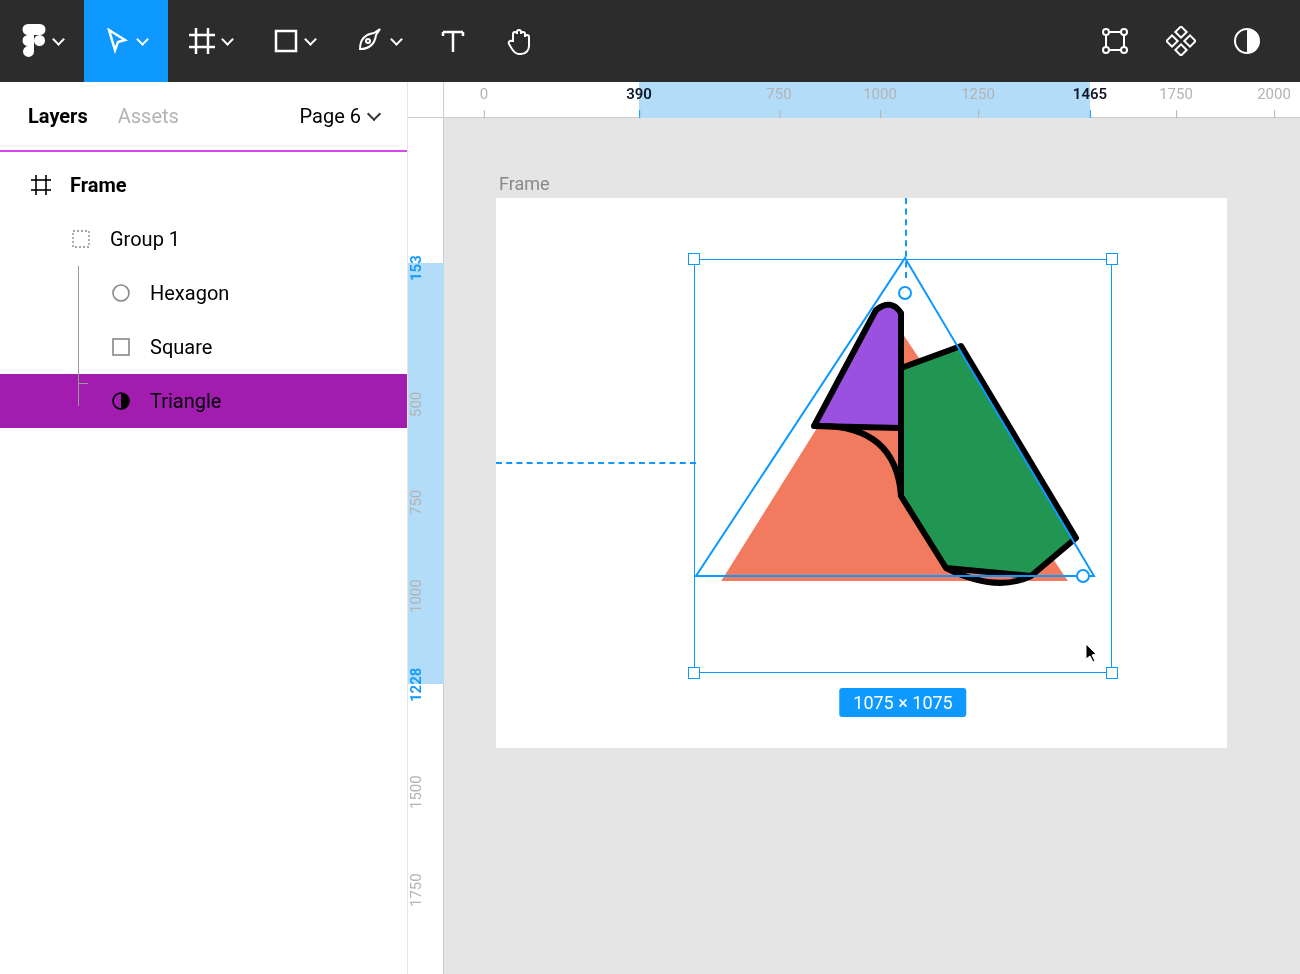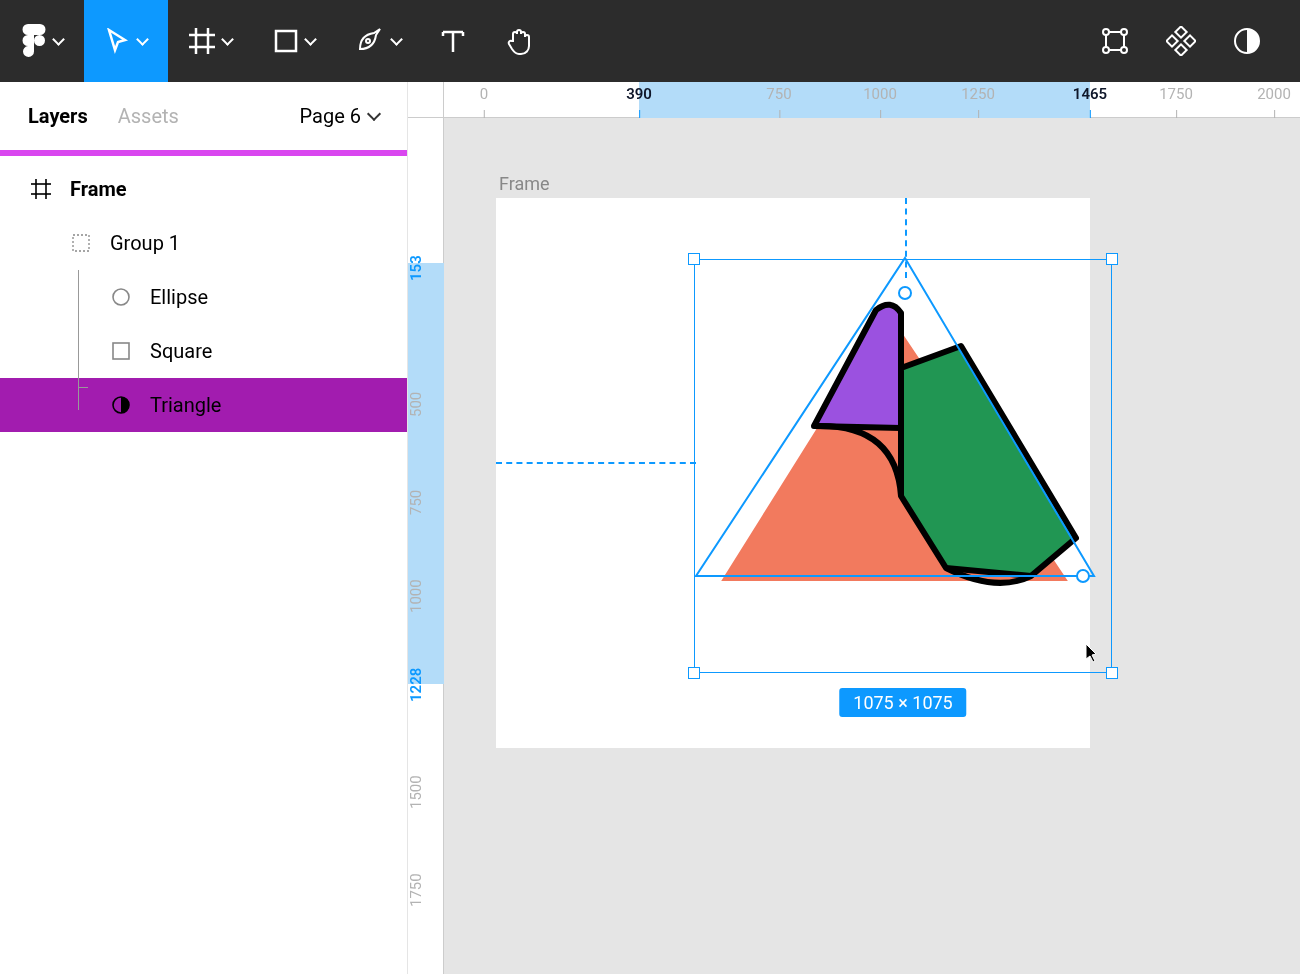--- a/index.html
+++ b/index.html
@@ -15,21 +15,21 @@
 .tool-chevron { width: 9px; height: 9px; border-right: 2px solid #fff; border-bottom: 2px solid #fff; transform: rotate(45deg); margin-left: 8px; margin-top: -4px; }
 .toolbar-spacer { flex: 1; }
 .toolbar-right { display: flex; padding-right: 20px; }
 .toolbar-right .tool-btn { width: 66px; }
 
 
 .main { display: flex; height: calc(974px - 82px); }
 
 
 .sidebar { width: 408px; background: #fff; border-right: 1px solid #e5e5e5; display: flex; flex-direction: column; }
-.sidebar-header { display: flex; align-items: center; padding: 22px 28px; border-bottom: 6px solid #d946ef; }
+.sidebar-header { display: flex; align-items: center; padding: 22px 28px; border-bottom: 2px solid #d946ef; }
 .sidebar-tab { font-size: 20px; color: #b3b3b3; cursor: pointer; margin-right: 30px; }
 .sidebar-tab.active { color: #000; font-weight: 700; }
 .page-selector { margin-left: auto; font-size: 20px; color: #000; display: flex; align-items: center; gap: 8px; cursor: pointer; }
 .page-chevron { width: 10px; height: 10px; border-right: 2px solid #333; border-bottom: 2px solid #333; transform: rotate(45deg); margin-top: -4px; }
 
 .layer-list { padding-top: 6px; }
 .layer-row { display: flex; align-items: center; height: 54px; padding-left: 28px; font-size: 20px; cursor: pointer; position: relative; }
 .layer-row.selected { background: #a21caf; }
 .layer-row .icon-slot { width: 26px; height: 26px; display: flex; align-items: center; justify-content: center; margin-right: 16px; }
 .layer-row.depth-1 { padding-left: 68px; }
@@ -176,21 +176,21 @@
         </div>
         <span>Group 1</span>
       </div>
       <div class="layer-row depth-2">
         <div class="tree-line"></div>
         <div class="icon-slot">
           <svg width="20" height="20" viewBox="0 0 20 20" stroke="#888" stroke-width="1.6" fill="none">
               <circle cx="10" cy="10" r="8"></circle>
             </svg>
         </div>
-        <span>Ellipse</span>
+        <span>Hexagon</span>
       </div>
       <div class="layer-row depth-2">
         <div class="tree-line"></div>
         <div class="icon-slot">
           <svg width="20" height="20" viewBox="0 0 20 20" stroke="#888" stroke-width="1.6" fill="none">
               <rect x="2" y="2" width="16" height="16"></rect>
             </svg>
         </div>
         <span>Square</span>
       </div>
@@ -232,21 +232,21 @@
           <div class="ruler-tick-v" style="top: 379px;">750</div>
           <div class="ruler-tick-v" style="top: 477px;">1000</div>
           <div class="ruler-tick-v sel" style="top: 566px;">1228</div>
           <div class="ruler-tick-v" style="top: 673px;">1500</div>
           <div class="ruler-tick-v" style="top: 771px;">1750</div>
         </div>
     </div>
 
     <div class="viewport">
       <div class="frame-label" style="left:55px; top:55px;">Frame</div>
-      <div class="frame" style="left:52px; top:80px; width:594px; height:550px;">
+      <div class="frame" style="left:52px; top:80px; width:731px; height:550px;">
 
         <div class="guide-line-v" style="left:409px; top:0; height:80px;"></div>
         <div class="guide-line-h" style="left:0; top:264px; width:200px;"></div>
 
         <svg width="731" height="550" style="position:absolute;left:0;top:0;">
 
           <polygon points="227,382 393,117 570,382" fill="#f27a5e" stroke="#f27a5e" stroke-width="2"></polygon>
 
           <path d="M 380 112 Q 395 100 405 115 L 405 230 L 318 228 Z" fill="#9b51e0" stroke="#000" stroke-width="6" stroke-linejoin="round"></path>
 

